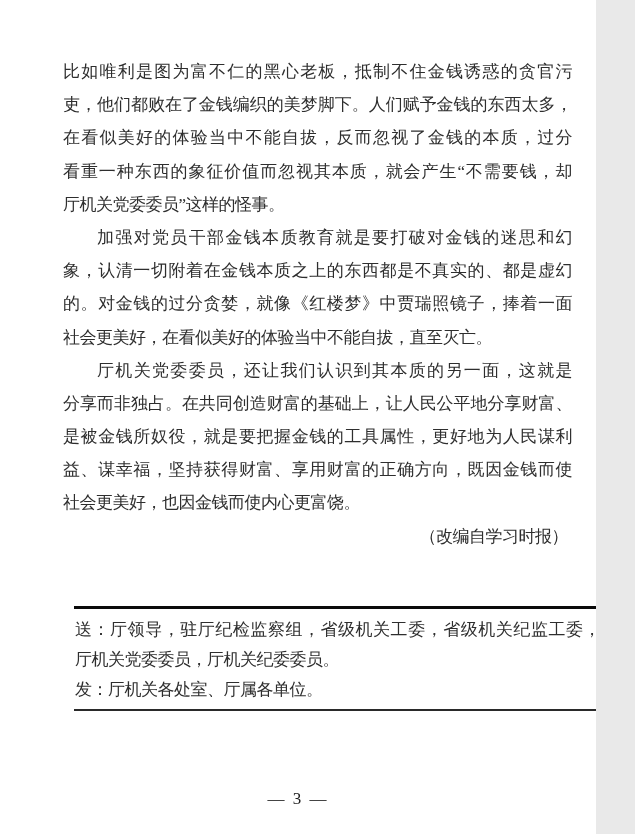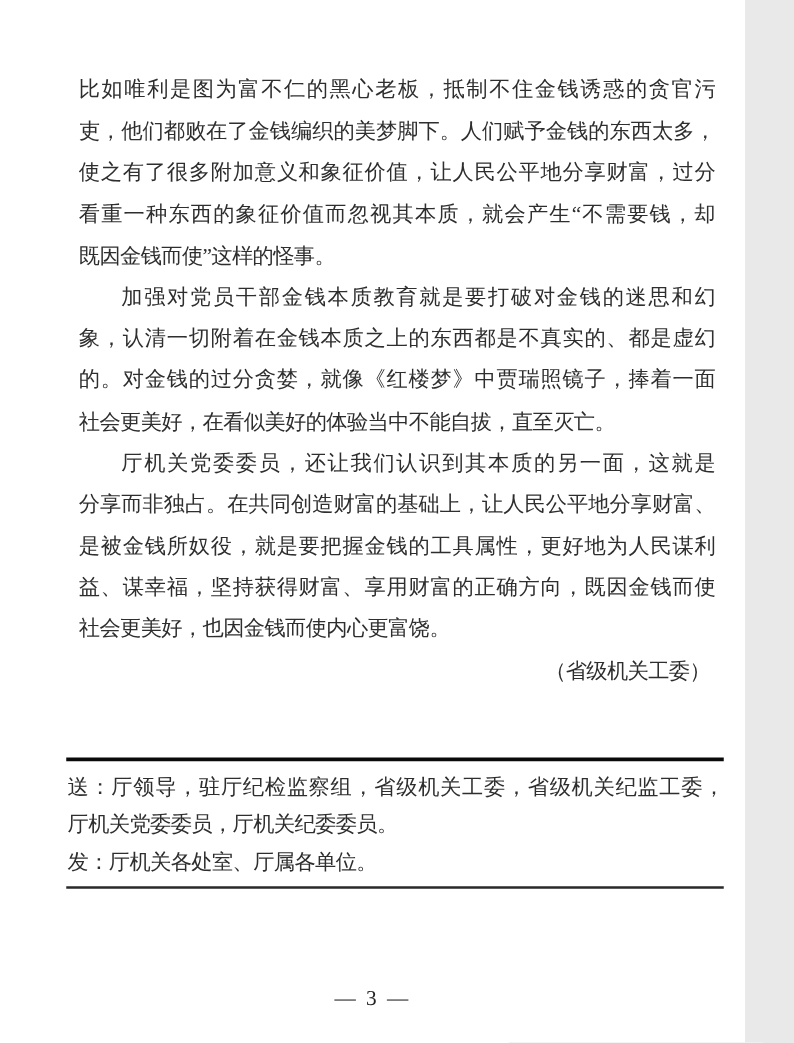--- a/index.html
+++ b/index.html
@@ -38,21 +38,21 @@
   .line.indent {
     text-indent: 34px;
   }
   .line.attribution {
     text-align: right;
     text-align-last: right;
     padding-right: 4px;
   }
   .dist {
     position: absolute;
-    left: 53px;
+    left: 74px;
     top: 606px;
     width: 526px;
     border-top: 3px solid #0a0a0a;
     border-bottom: 2px solid #2a2a2a;
     padding: 6px 0 4px 0;
   }
   .dist .line {
     line-height: 30px;
     height: 30px;
     padding-left: 1px;
@@ -72,41 +72,41 @@
 </head>
 <body>
 
 <div class="page">
 
   <div class="content">
 
     <div>
       <div class="line">比如唯利是图为富不仁的黑心老板，抵制不住金钱诱惑的贪官污</div>
       <div class="line">吏，他们都败在了金钱编织的美梦脚下。人们赋予金钱的东西太多，</div>
-      <div class="line">使之有了很多附加意义和象征价值，让人民公平地分享财富，过分</div>
+      <div class="line">在看似美好的体验当中不能自拔，反而忽视了金钱的本质，过分</div>
       <div class="line">看重一种东西的象征价值而忽视其本质，就会产生“不需要钱，却</div>
-      <div class="line short">既因金钱而使”这样的怪事。</div>
+      <div class="line short">厅机关党委委员”这样的怪事。</div>
     </div>
 
     <div>
       <div class="line indent">加强对党员干部金钱本质教育就是要打破对金钱的迷思和幻</div>
       <div class="line">象，认清一切附着在金钱本质之上的东西都是不真实的、都是虚幻</div>
       <div class="line">的。对金钱的过分贪婪，就像《红楼梦》中贾瑞照镜子，捧着一面</div>
       <div class="line short">社会更美好，在看似美好的体验当中不能自拔，直至灭亡。</div>
     </div>
 
     <div>
       <div class="line indent">厅机关党委委员，还让我们认识到其本质的另一面，这就是</div>
       <div class="line">分享而非独占。在共同创造财富的基础上，让人民公平地分享财富、</div>
       <div class="line">是被金钱所奴役，就是要把握金钱的工具属性，更好地为人民谋利</div>
       <div class="line">益、谋幸福，坚持获得财富、享用财富的正确方向，既因金钱而使</div>
       <div class="line short">社会更美好，也因金钱而使内心更富饶。</div>
     </div>
 
-    <div class="line attribution">（省级机关工委）</div>
+    <div class="line attribution">（改编自学习时报）</div>
 
   </div>
 
   <div class="dist">
     <div class="line">送：厅领导，驻厅纪检监察组，省级机关工委，省级机关纪监工委，</div>
     <div class="line short">厅机关党委委员，厅机关纪委委员。</div>
     <div class="line short">发：厅机关各处室、厅属各单位。</div>
   </div>
 
   <div class="pageno">— 3 —</div>

